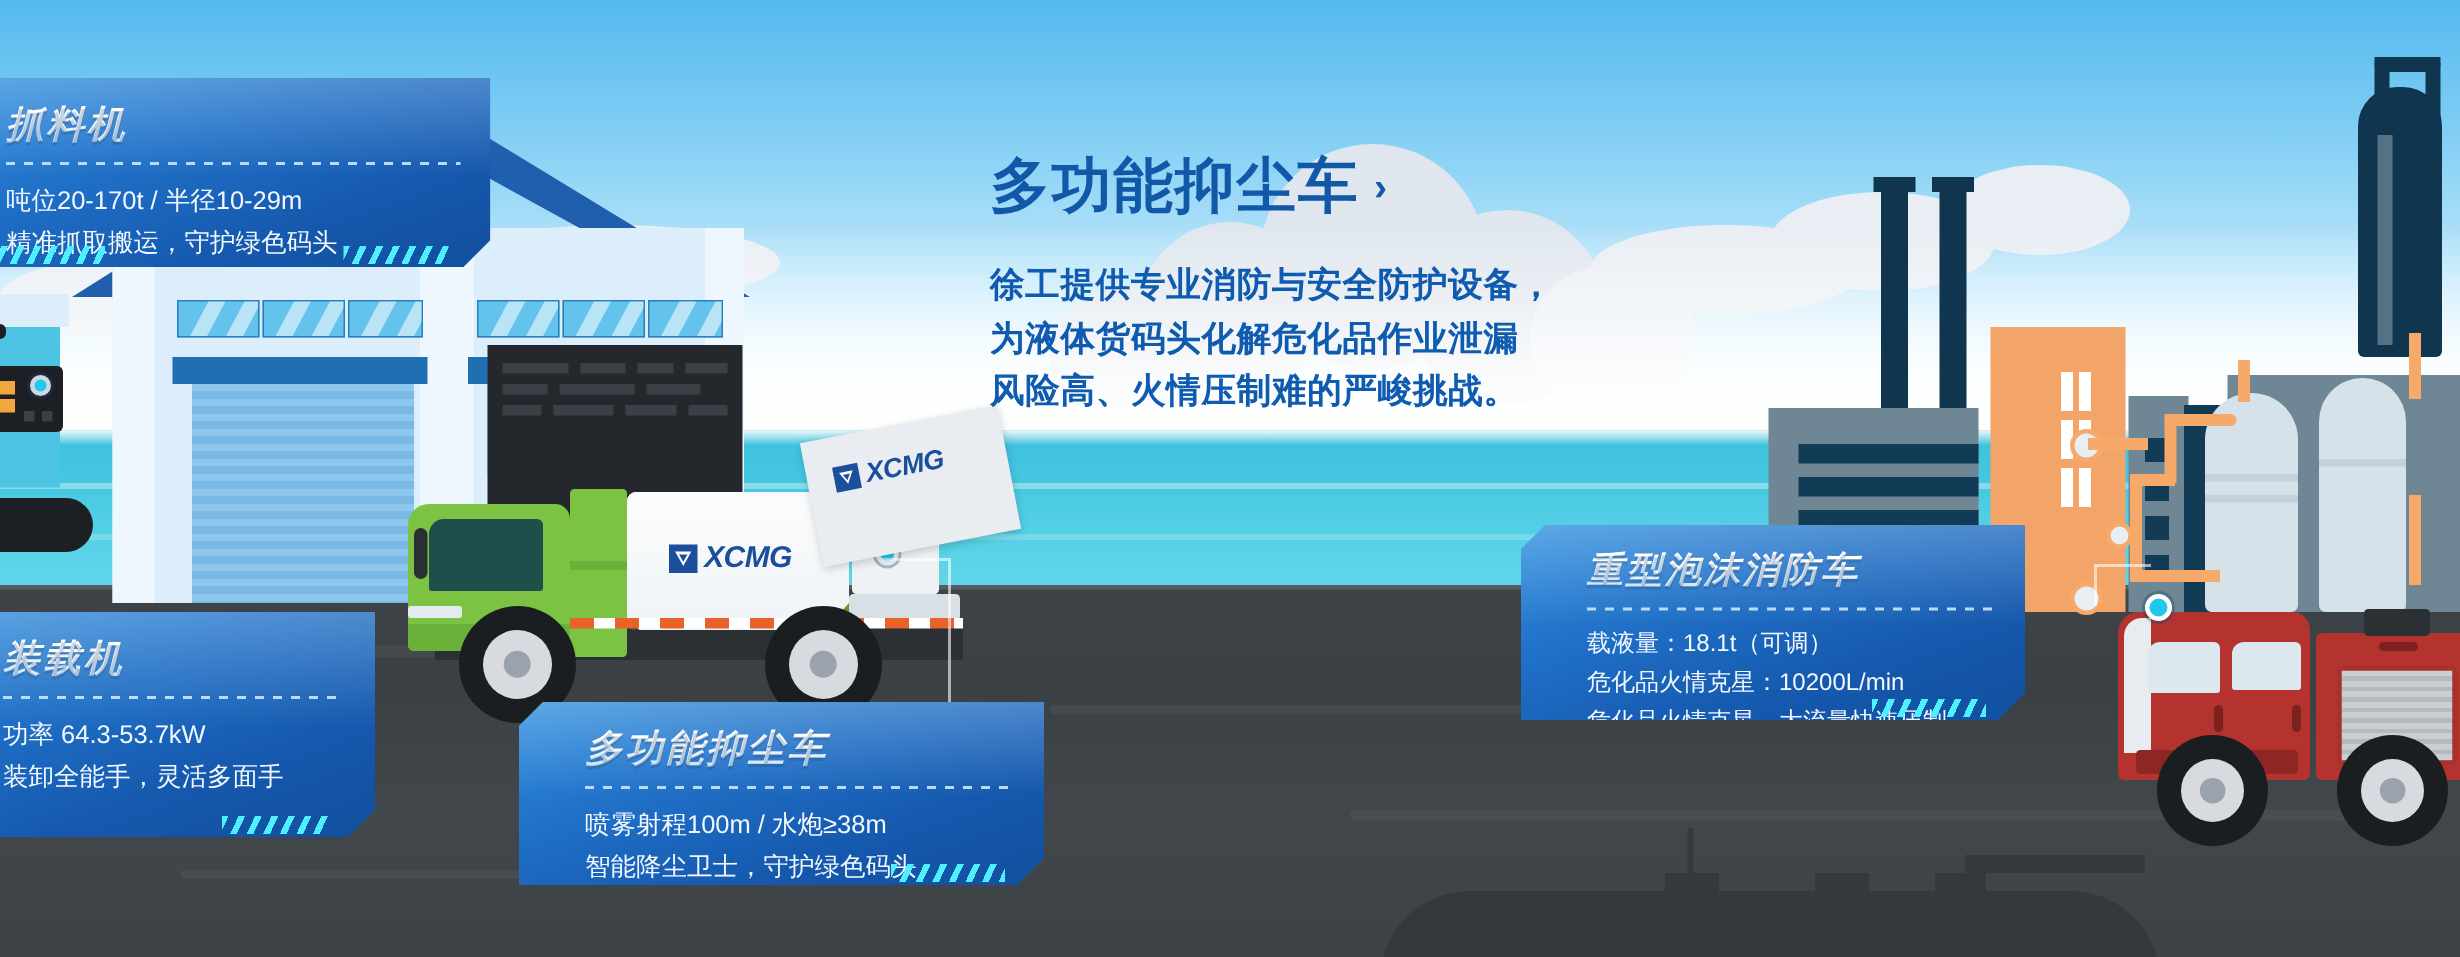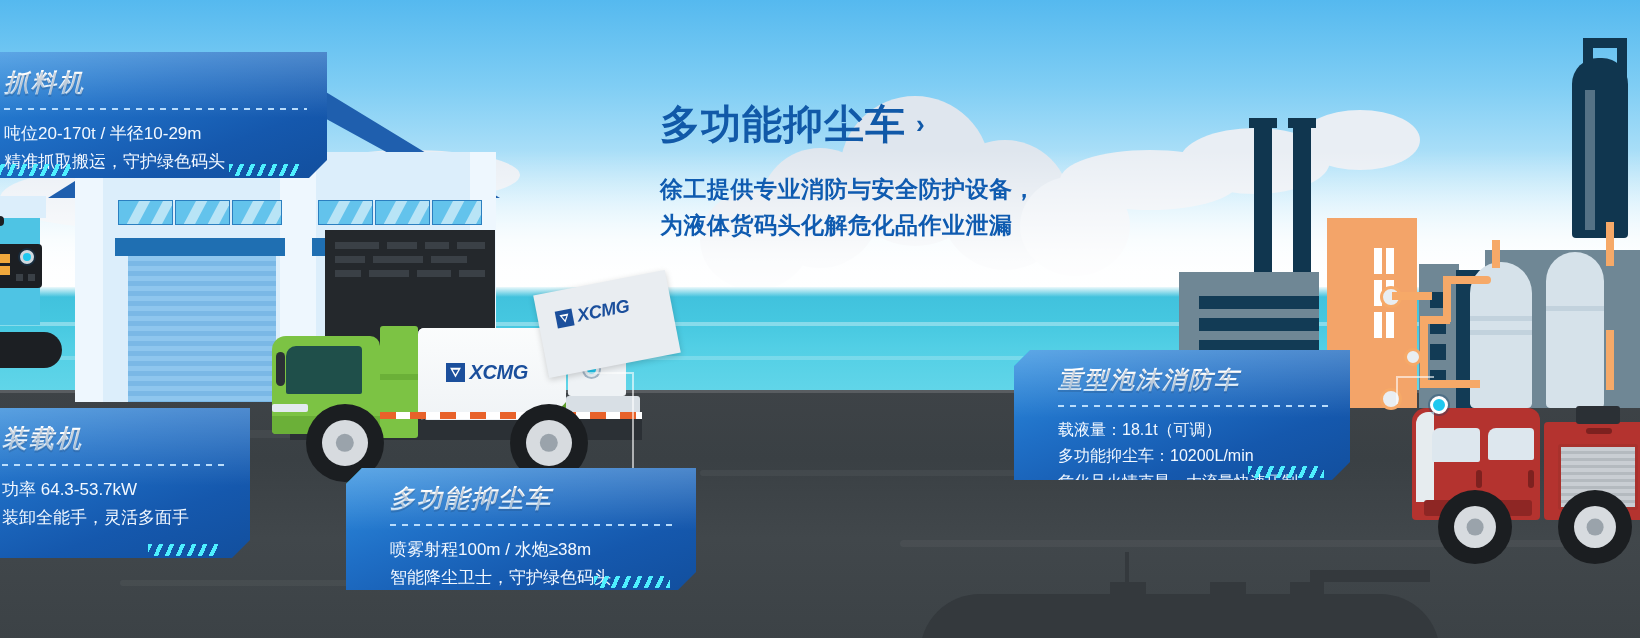--- a/index.html
+++ b/index.html
@@ -370,20 +370,21 @@
 
   <div class="headline">
     <h1>
       <span>多功能抑尘车</span>
       <span class="arrow">›</span>
     </h1>
   </div>
   <div class="subcopy">
     <p>徐工提供专业消防与安全防护设备，</p>
     <p>为液体货码头化解危化品作业泄漏</p>
+    <p>风险高、火情压制难的严峻挑战。</p>
   </div>
 
   <div class="card card-clip2" style="left:-18px;top:52px;width:345px;height:126px;">
     <div class="sheen"></div>
     <h3>抓料机</h3>
     <div class="rule"></div>
     <div class="line">吨位20-170t / 半径10-29m</div>
     <div class="line">精准抓取搬运，守护绿色码头</div>
     <div class="hatch" style="left:8px;bottom:2px;width:80px;"></div>
     <div class="hatch" style="right:28px;bottom:2px;width:70px;"></div>
@@ -409,20 +410,20 @@
     <div class="hatch" style="right:26px;bottom:2px;width:76px;"></div>
     <div class="corner-tl"></div>
     <div class="corner-br"></div>
   </div>
 
   <div class="card card-clip" style="left:1014px;top:350px;width:336px;height:130px;">
     <div class="sheen"></div>
     <h3 style="margin-left:22px;font-size:24px;">重型泡沫消防车</h3>
     <div class="rule" style="margin-left:22px;"></div>
     <div class="line" style="margin-left:22px;font-size:16px;">载液量：18.1t（可调）</div>
-    <div class="line" style="margin-left:22px;font-size:16px;">多功能抑尘车：10200L/min</div>
+    <div class="line" style="margin-left:22px;font-size:16px;">危化品火情克星：10200L/min</div>
     <div class="line" style="margin-left:22px;font-size:16px;">危化品火情克星，大流量快速压制</div>
     <div class="hatch" style="right:26px;bottom:2px;width:76px;"></div>
     <div class="corner-tl"></div>
     <div class="corner-br"></div>
   </div>
 
 </div>
 
 </body></html>

